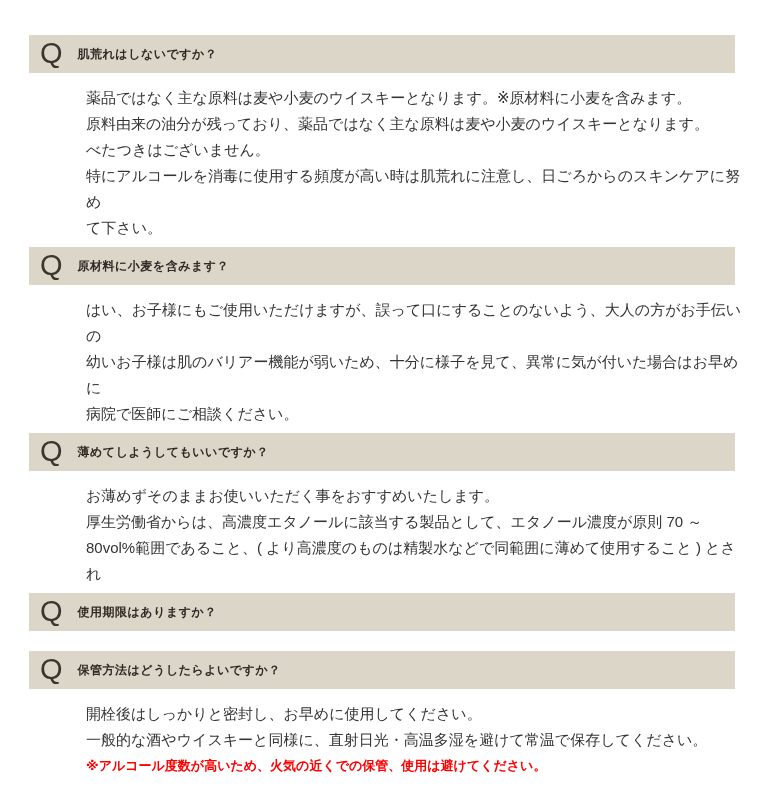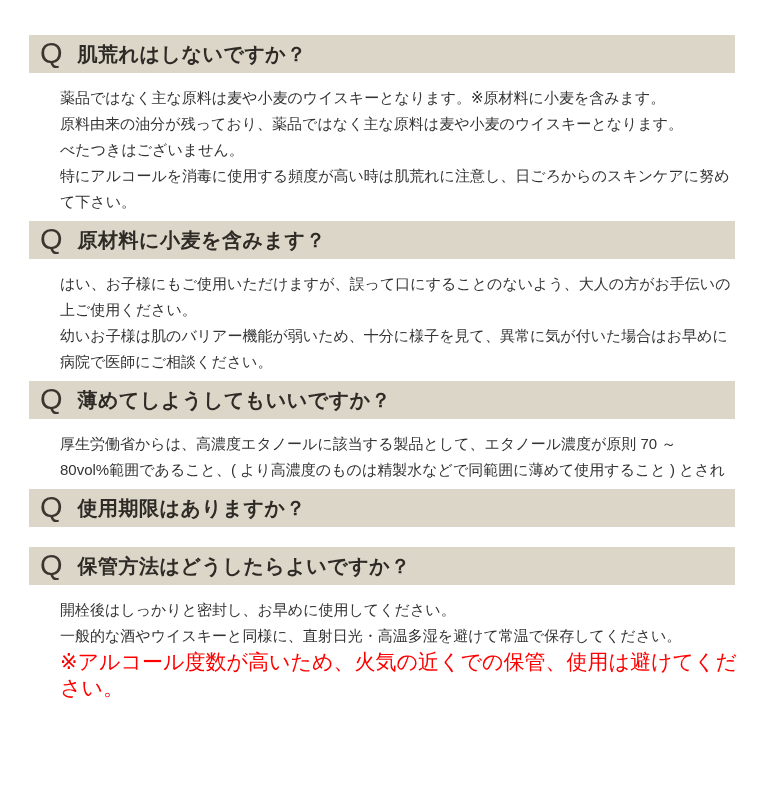--- a/index.html
+++ b/index.html
@@ -30,38 +30,38 @@
   .q-mark {
     font-size: 29px;
     line-height: 1;
     font-weight: 400;
     color: #3a362f;
     margin-right: 15px;
     margin-top: -2px;
     font-family: "Liberation Sans", "DejaVu Sans", sans-serif;
   }
   .q-title {
-    font-size: 20px;
+    font-size: 12px;
     font-weight: bold;
     color: #2e2a25;
     letter-spacing: 0.5px;
   }
   .answer {
-    margin: 12px 30px 6px 60px;
+    margin: 12px 30px 6px 86px;
     font-size: 15px;
     line-height: 26px;
     color: #333333;
   }
   .answer .line {
     min-height: 26px;
   }
   .answer .line.warning {
     color: #ff0000;
-    font-weight: normal;
-    font-size: 21px;
+    font-weight: bold;
+    font-size: 13px;
   }
   .gap-before {
     margin-top: 20px;
   }
 </style>
 </head>
 <body>
 
 <div class="page">
 
@@ -79,32 +79,32 @@
     </div>
   </section>
 
   <section class="qa-section">
     <div class="qa-bar">
       <span class="q-mark">Q</span>
       <span class="q-title">原材料に小麦を含みます？</span>
     </div>
     <div class="answer">
       <div class="line">はい、お子様にもご使用いただけますが、誤って口にすることのないよう、大人の方がお手伝いの</div>
-      <div class="line">上ご使用ください。</div>
       <div class="line">幼いお子様は肌のバリアー機能が弱いため、十分に様子を見て、異常に気が付いた場合はお早めに</div>
       <div class="line">病院で医師にご相談ください。</div>
     </div>
   </section>
 
   <section class="qa-section">
     <div class="qa-bar">
       <span class="q-mark">Q</span>
       <span class="q-title">薄めてしようしてもいいですか？</span>
     </div>
     <div class="answer">
+      <div class="line">お薄めずそのままお使いいただく事をおすすめいたします。</div>
       <div class="line">厚生労働省からは、高濃度エタノールに該当する製品として、エタノール濃度が原則 70 ～</div>
       <div class="line">80vol%範囲であること、( より高濃度のものは精製水などで同範囲に薄めて使用すること ) とされ</div>
     </div>
   </section>
 
   <section class="qa-section">
     <div class="qa-bar">
       <span class="q-mark">Q</span>
       <span class="q-title">使用期限はありますか？</span>
     </div>

